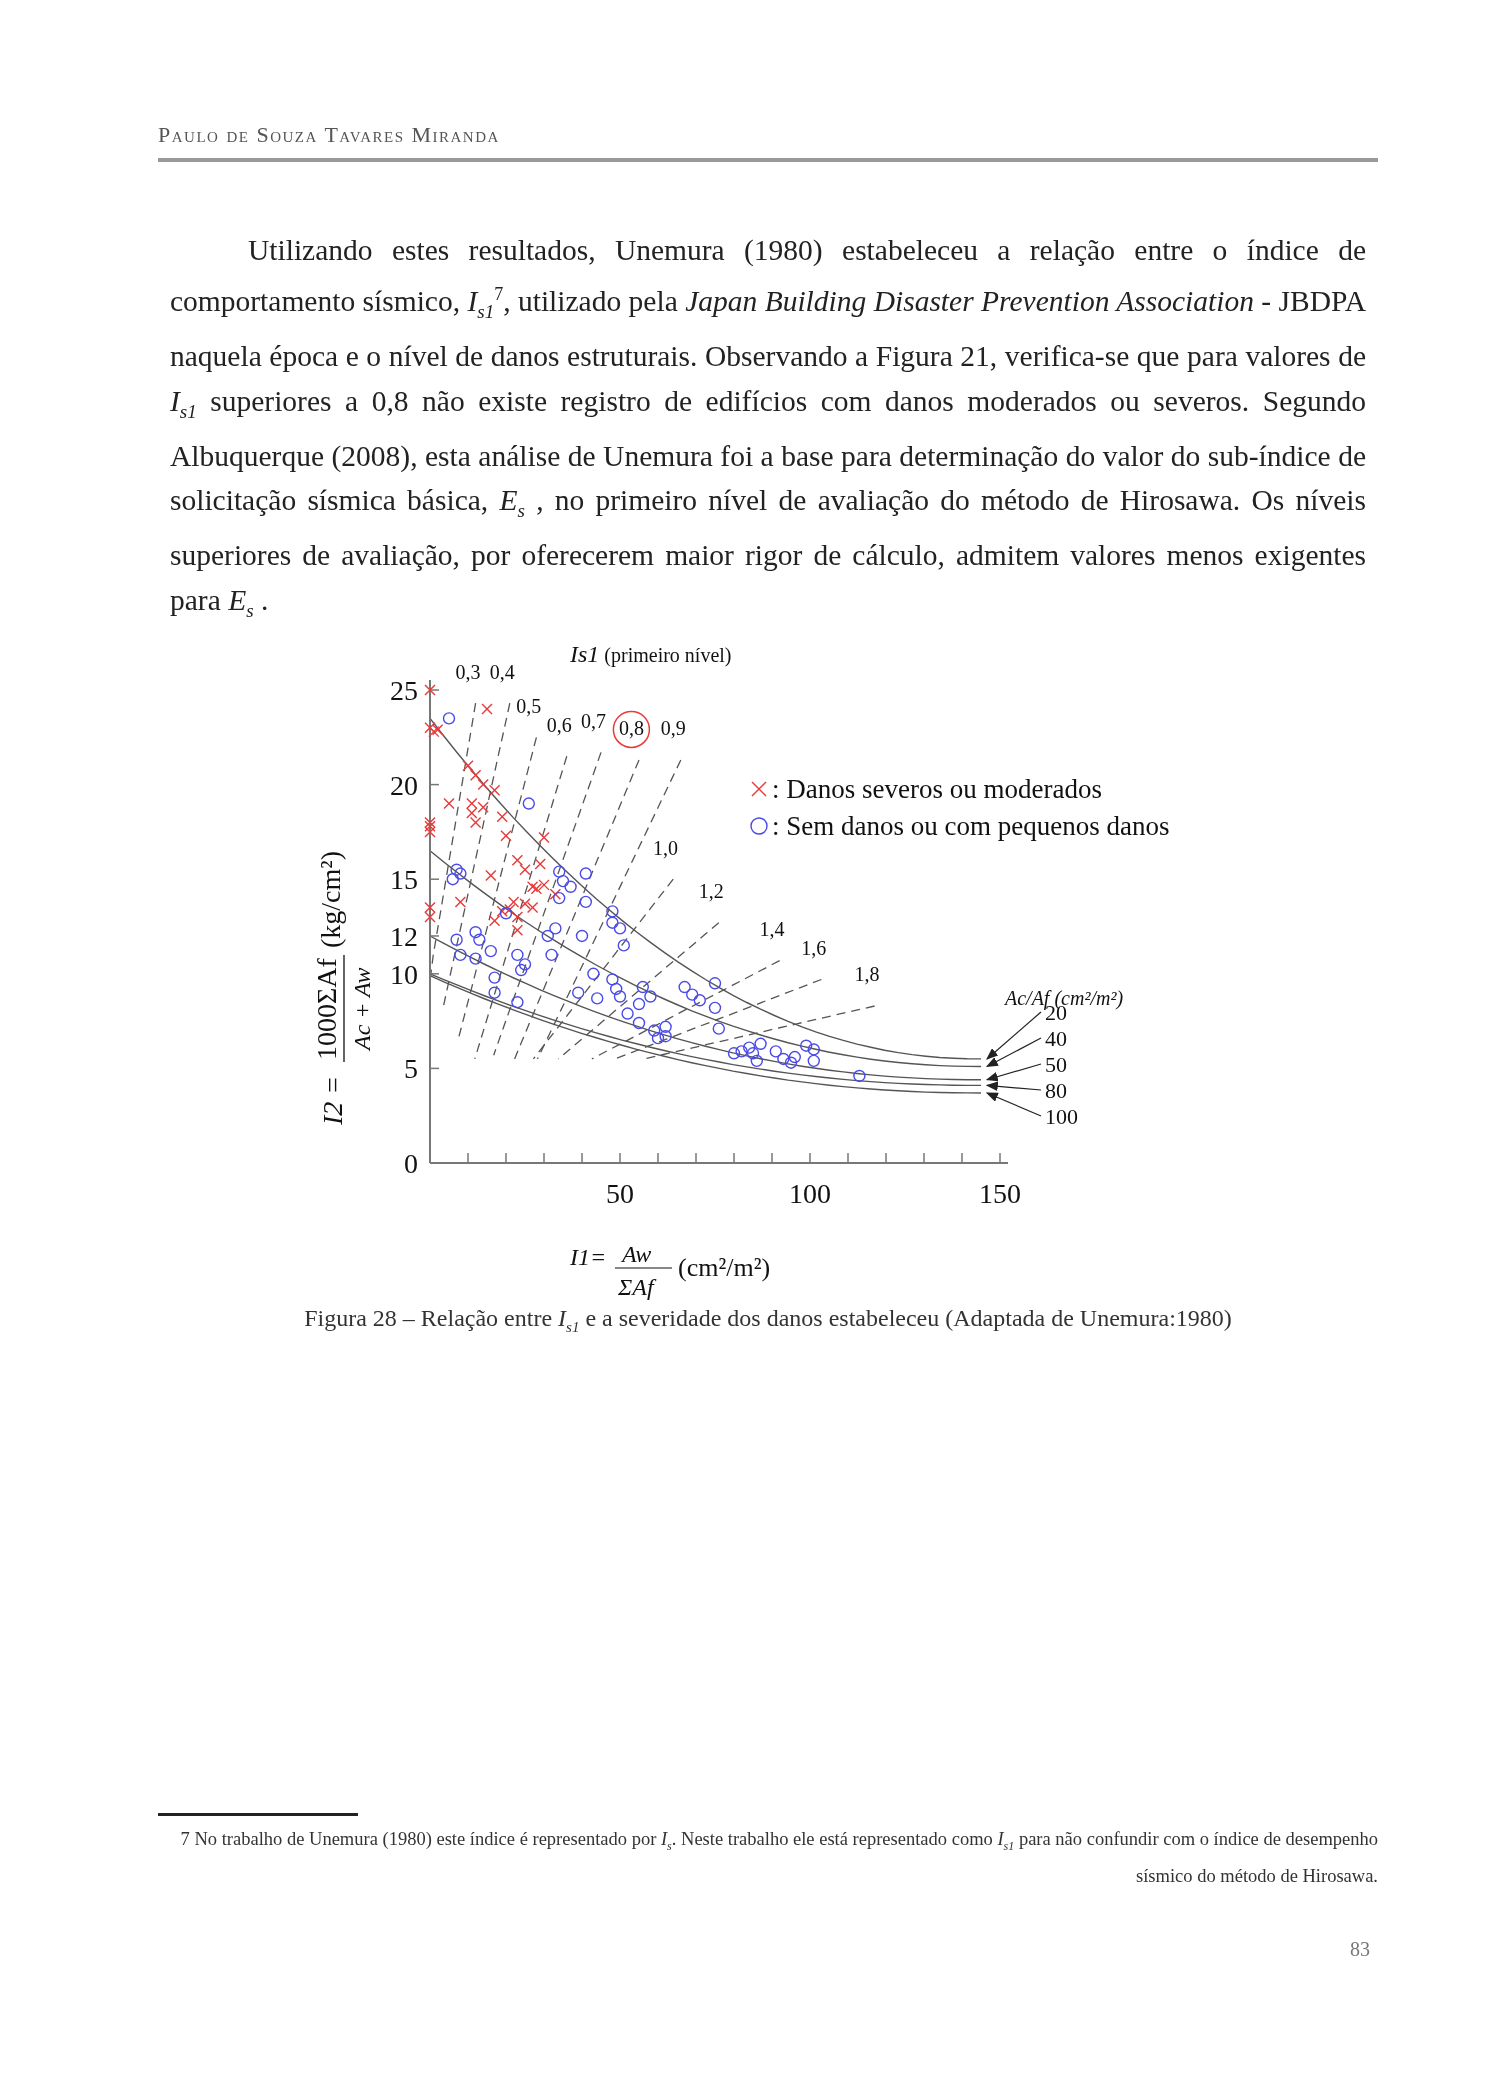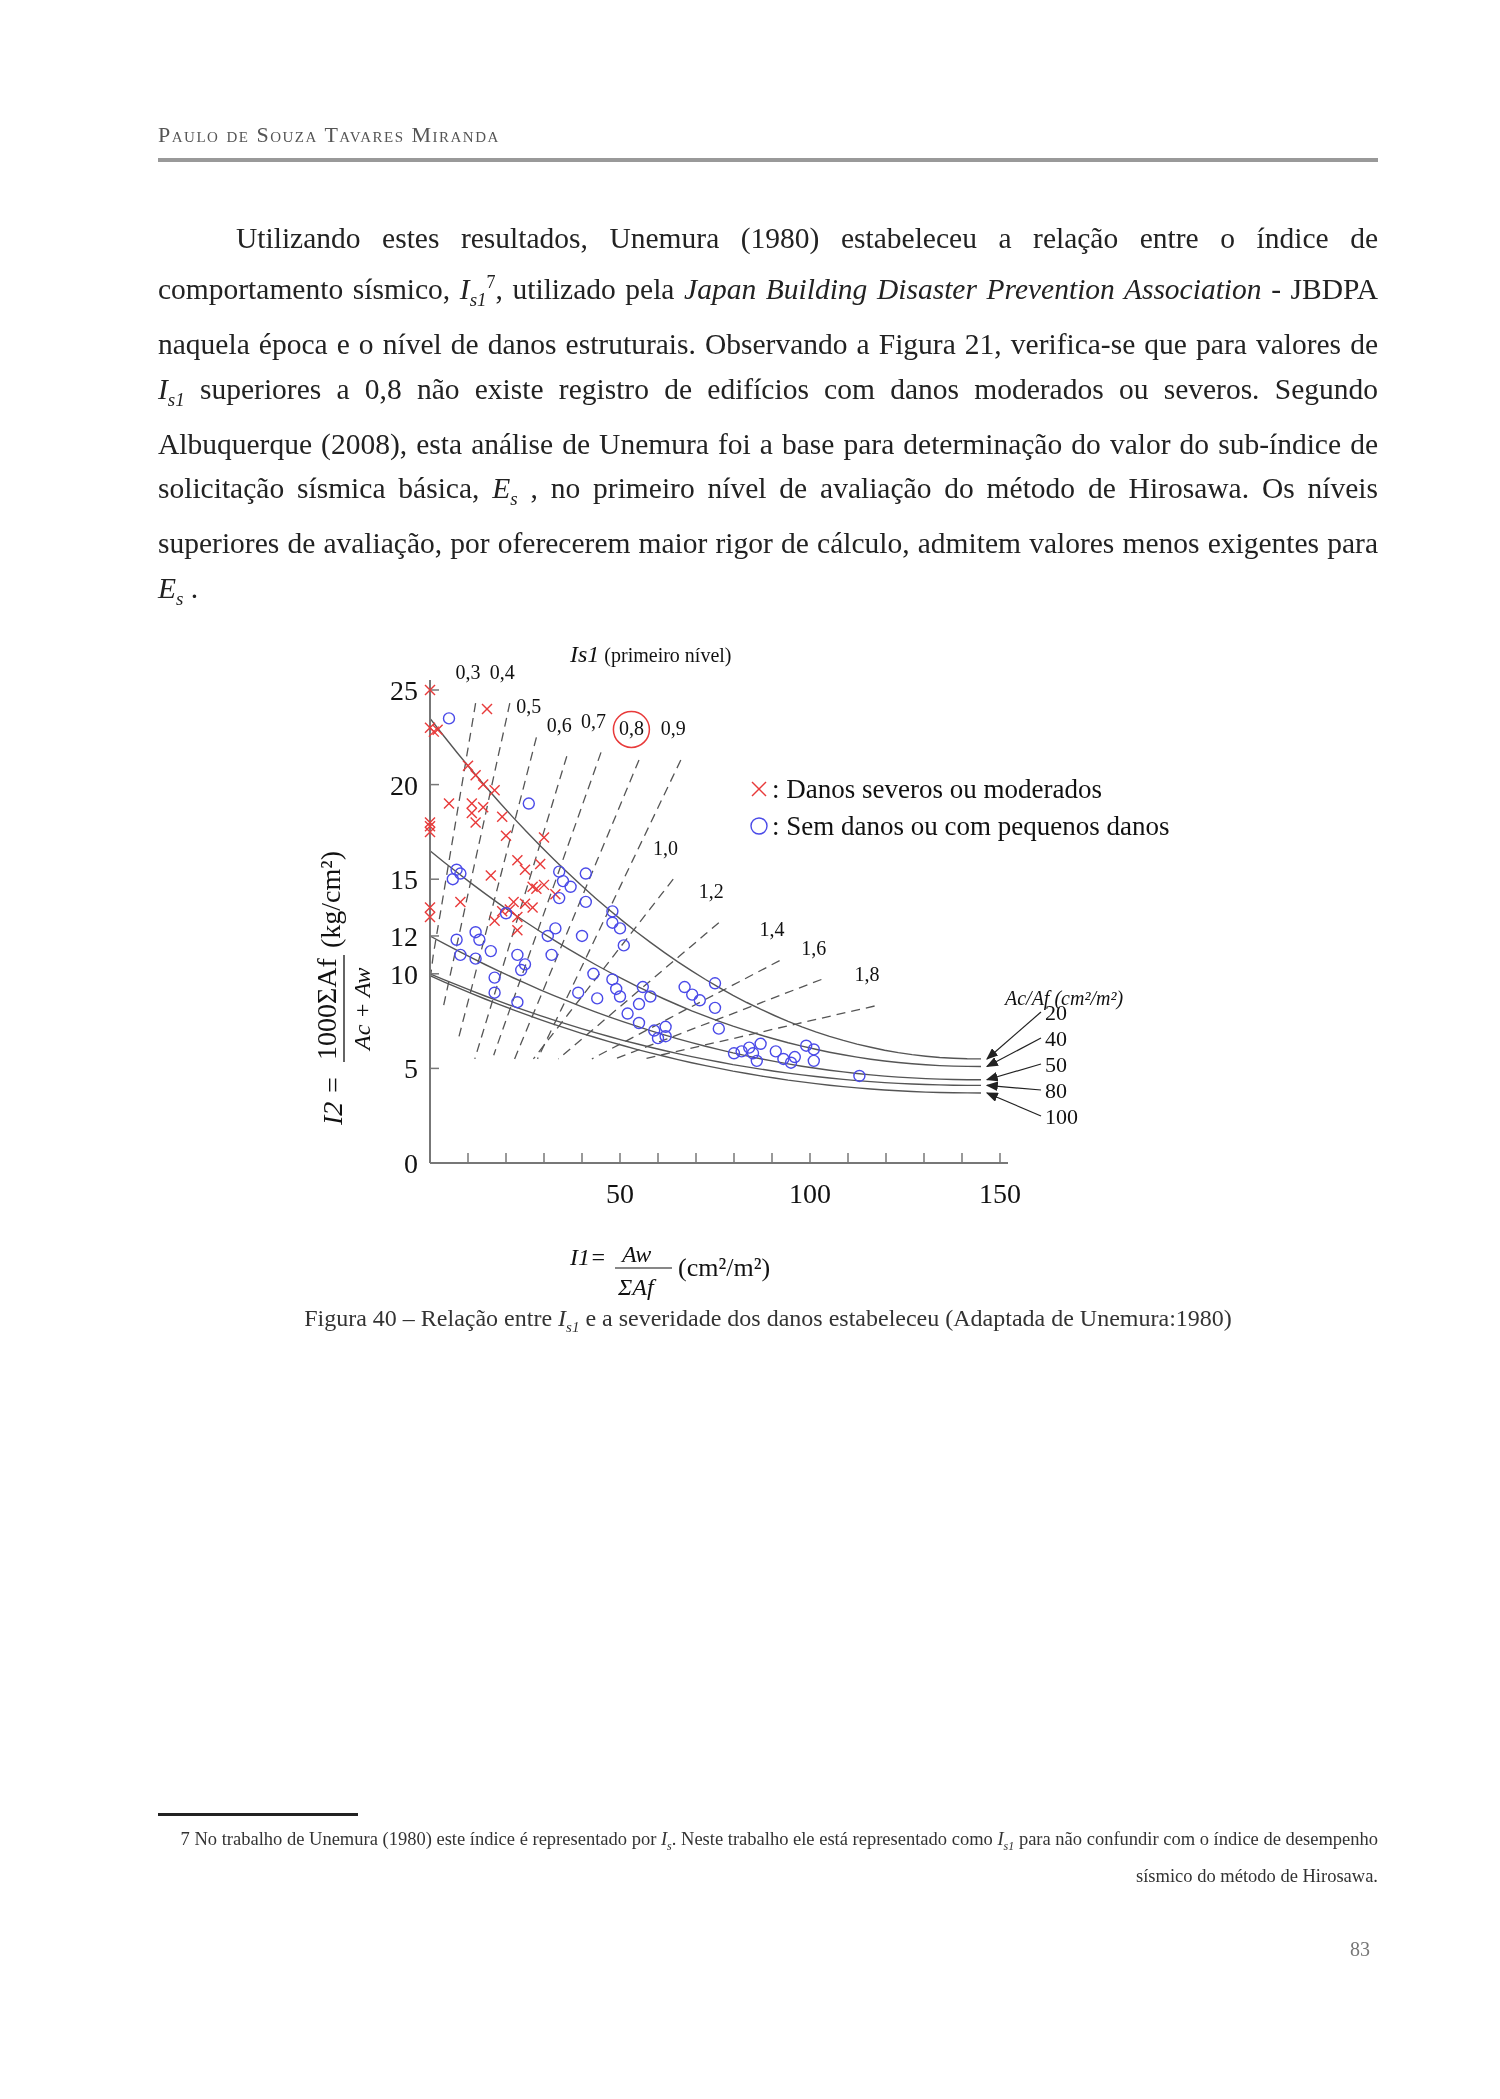--- a/index.html
+++ b/index.html
@@ -1,20 +1,20 @@
 <!DOCTYPE html>
 <html><head>
 <meta charset="utf-8">
 <style>
   html,body{margin:0;padding:0;background:#fff;}
   body{width:1500px;height:2099px;position:relative;font-family:"DejaVu Serif","Liberation Serif",serif;color:#222;}
   .header{position:absolute;left:158px;top:122px;width:1220px;text-align:left;font-family:"Liberation Serif",serif;font-size:22px;letter-spacing:1.5px;color:#555;font-variant:small-caps;}
   .header-rule{position:absolute;left:158px;top:158px;width:1220px;height:4px;background:#999;}
   .body-text{position:absolute;left:158px;top:216px;width:1220px;font-family:"Liberation Serif",serif;font-size:29.5px;line-height:44.3px;text-align:justify;color:#222;}
-  .body-text p{margin:0;text-indent:78px;}
+  .body-text p{margin:12px;text-indent:78px;}
   .body-text i{font-style:italic;}
   .figure{position:absolute;left:280px;top:640px;width:1000px;height:680px;}
   .figure svg{position:absolute;left:0;top:0;}
   .caption{position:absolute;left:158px;top:1305px;width:1220px;text-align:center;font-family:"Liberation Serif",serif;font-size:24px;color:#333;}
   .fn-rule{position:absolute;left:158px;top:1813px;width:200px;height:3px;background:#222;}
   .footnote{position:absolute;left:158px;top:1824px;width:1220px;font-family:"Liberation Serif",serif;font-size:18.5px;line-height:30px;color:#333;text-align:right;}
   .page-num{position:absolute;left:1250px;top:1938px;width:120px;text-align:right;font-family:"Liberation Serif",serif;font-size:20px;color:#777;}
   .ctxt{font-family:"Liberation Serif",serif;fill:#111;}
 </style>
 </head>
@@ -356,21 +356,21 @@
         <text x="290" y="625" font-size="24" class="ctxt" font-style="italic">I1=</text>
         <text x="342" y="622" font-size="24" class="ctxt" font-style="italic">Aw</text>
         <line x1="335" y1="628" x2="392" y2="628" stroke="#111" stroke-width="1.2"></line>
         <text x="338" y="655" font-size="24" class="ctxt" font-style="italic">ΣAf</text>
         <text x="398" y="636" font-size="26" class="ctxt">(cm²/m²)</text>
       </g>
   </svg>
 </div>
 
 <div class="caption">
-  <span>Figura 40 – Relação entre </span><i>I</i><sub style="font-style:italic;font-size:15px">s1</sub><span> e a severidade dos danos estabeleceu (Adaptada de Unemura:1980)</span>
+  <span>Figura 28 – Relação entre </span><i>I</i><sub style="font-style:italic;font-size:15px">s1</sub><span> e a severidade dos danos estabeleceu (Adaptada de Unemura:1980)</span>
 </div>
 
 <div class="fn-rule"></div>
 <div class="footnote">
   <span>7</span><span> No trabalho de Unemura (1980) este índice é representado por </span><i>I</i><sub style="font-style:italic;font-size:12px">s</sub><span>. Neste trabalho ele está representado como </span><i>I</i><sub style="font-style:italic;font-size:12px">s1</sub><span> para não confundir com o índice de desempenho sísmico do método de Hirosawa.</span>
 </div>
 
 <div class="page-num">83</div>
 
 </body></html>

